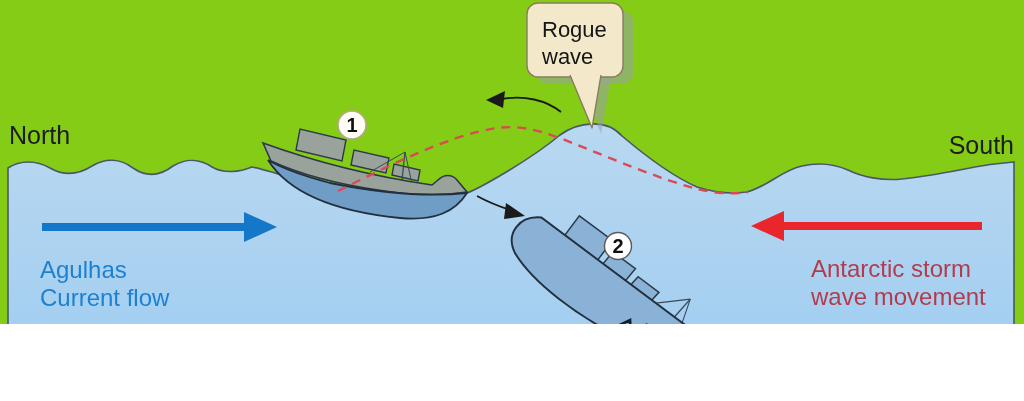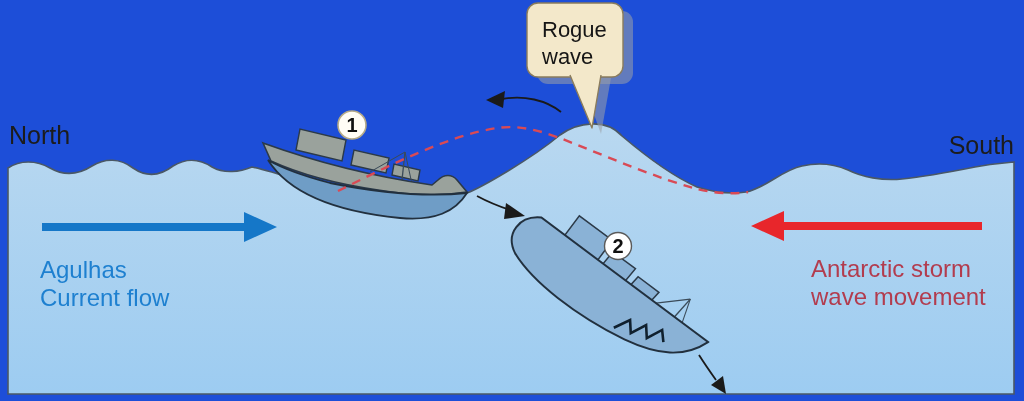--- a/index.html
+++ b/index.html
@@ -1,16 +1,16 @@
 <!DOCTYPE html>
 <html><head>
 <meta charset="utf-8">
 <style>
   html,body{margin:0;padding:0;background:#ffffff;}
-  .stage{position:relative;width:1024px;height:401px;background:#1d4ed8;overflow:hidden;
+  .stage{position:relative;width:1024px;height:324px;background:#84cc16;overflow:hidden;
          font-family:"Liberation Sans", sans-serif;}
   svg{display:block}
   text{font-family:"Liberation Sans", sans-serif;}
   .compass{font-size:25px;fill:#1c1c1c;}
   .caption{font-size:24px;}
   .callout-text{font-size:22px;fill:#151515;}
   .num{font-size:20px;font-weight:bold;fill:#111;}
 </style>
 </head>
 <body>

